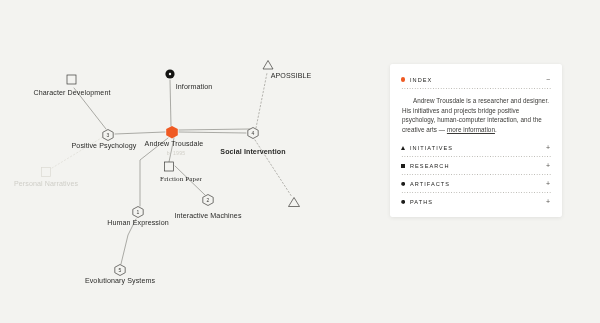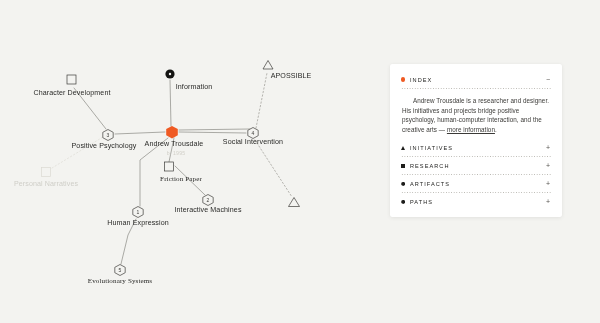--- a/index.html
+++ b/index.html
@@ -168,31 +168,31 @@
 
     <div class="node-label" style="left:170px; top:83px;padding-left:48px;">Information</div>
 
     <div class="node-label" style="left:268px; top:72px;margin-left:23px;">APOSSIBLE</div>
 
     <div class="node-label" style="left:104px; top:142px;">Positive Psychology</div>
 
     <div class="node-label" style="left:174px; top:140px;">Andrew Trousdale</div>
     <div class="sub-label" style="left:176px; top:150px;">b. 1995</div>
 
-    <div class="node-label" style="left:253px; top:138px;">Social Intervention</div>
+    <div class="node-label" style="left:253px; top:148px;font-weight:bold;">Social Intervention</div>
 
     <div class="node-label muted" style="left:46px; top:180px;">Personal Narratives</div>
 
     <div class="node-label" style="left:181px; top:175px;font-family:Liberation Serif, serif;">Friction Paper</div>
 
-    <div class="node-label" style="left:208px; top:206px;">Interactive Machines</div>
+    <div class="node-label" style="left:208px; top:212px;">Interactive Machines</div>
 
     <div class="node-label" style="left:138px; top:219px;">Human Expression</div>
 
-    <div class="node-label" style="left:120px; top:277px;font-family:Liberation Serif, serif;">Evolutionary Systems</div>
+    <div class="node-label" style="left:120px; top:277px;">Evolutionary Systems</div>
 
   </div>
 
   <div id="panel">
 
     <div class="row">
       <span class="marker">
           <i class="dot-orange"></i>
         </span>
       <span class="rtitle">INDEX</span>

